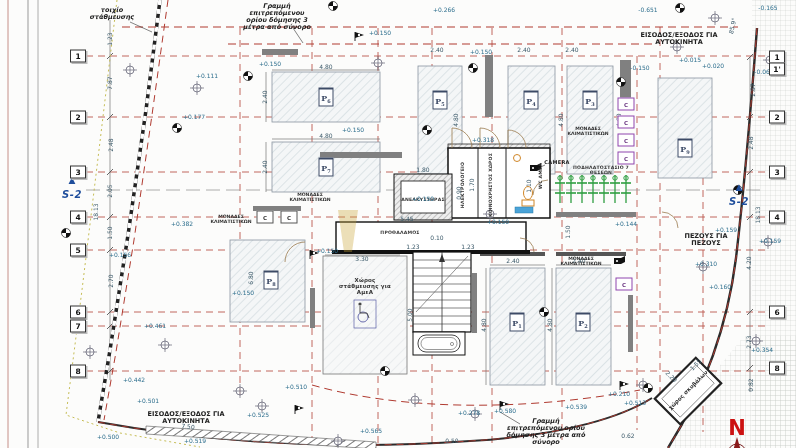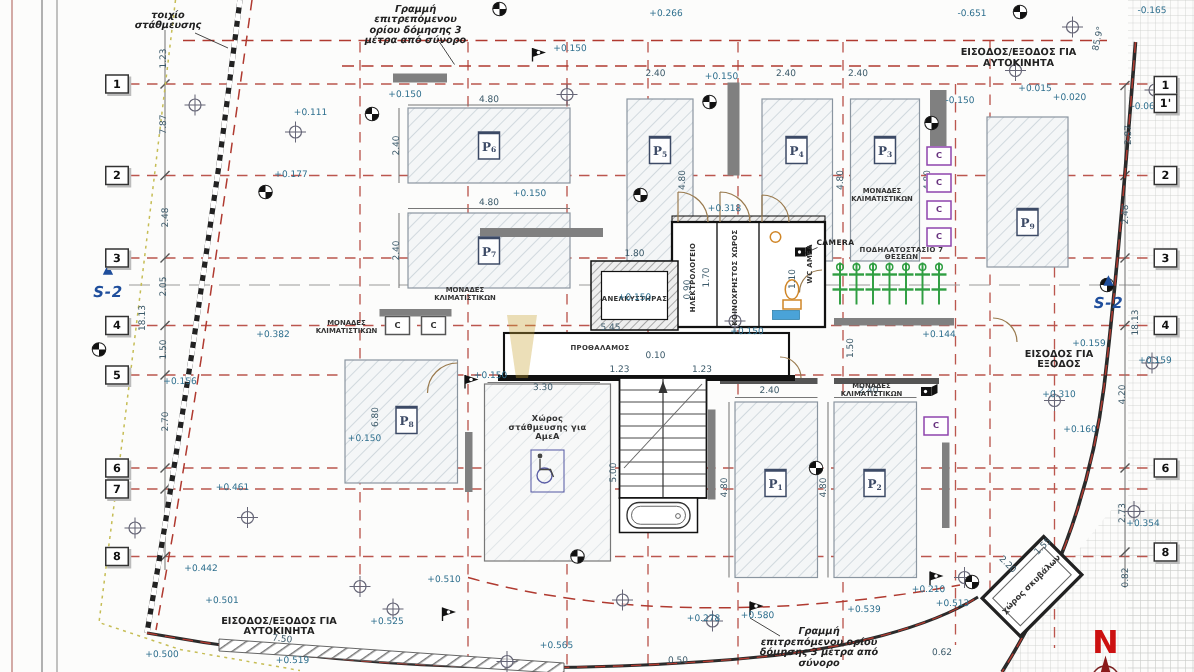--- a/index.html
+++ b/index.html
@@ -322,21 +322,21 @@
         <use href="#bike" x="615" y="190"></use>
         <use href="#bike" x="626" y="190"></use>
       </g>
 </svg>
 
 <div id="labels">
   <div class="lbl annI wrap60" style="left:112px;top:14px">τοιχίο στάθμευσης</div>
   <div class="lbl annI wrap74" style="left:277px;top:17px">Γραμμή επιτρεπόμενου ορίου δόμησης 3 μέτρα από σύνορο</div>
   <div class="lbl ann wrap84" style="left:679px;top:39px">ΕΙΣΟΔΟΣ/ΕΞΟΔΟΣ ΓΙΑ ΑΥΤΟΚΙΝΗΤΑ</div>
   <div class="lbl ann wrap84" style="left:186px;top:418px">ΕΙΣΟΔΟΣ/ΕΞΟΔΟΣ ΓΙΑ ΑΥΤΟΚΙΝΗΤΑ</div>
-  <div class="lbl ann wrap60" style="left:706px;top:240px">ΕΙΣΟΔΟΣ ΓΙΑ ΕΞΟΔΟΣ</div>
+  <div class="lbl ann wrap60" style="left:706px;top:240px">ΠΕΖΟΥΣ ΓΙΑ ΠΕΖΟΥΣ</div>
   <div class="lbl annI wrap84" style="left:546px;top:432px">Γραμμή επιτρεπόμενου ορίου δόμησης 3 μέτρα από σύνορο</div>
   <div class="lbl rm" style="left:423px;top:200px">ΑΝΕΛΚΥΣΤΗΡΑΣ</div>
   <div class="lbl rm" style="left:400px;top:233px">ΠΡΟΘΑΛΑΜΟΣ</div>
   <div class="lbl rm" style="left:463px;top:185px;transform:translate(-50%,-50%) rotate(-90deg)">ΗΛΕΚΤΡΟΛΟΓΕΙΟ</div>
   <div class="lbl rm" style="left:491px;top:185px;transform:translate(-50%,-50%) rotate(-90deg)">ΚΟΙΝΟΧΡΗΣΤΟΣ ΧΩΡΟΣ</div>
   <div class="lbl rm" style="left:541px;top:176px;transform:translate(-50%,-50%) rotate(-90deg)">WC ΑΜΕΑ</div>
   <div class="lbl rm wrap60" style="left:365px;top:286px;font-size:5.5px">Χώρος στάθμευσης για ΑμεΑ</div>
   <div class="lbl rm wrap74" style="left:601px;top:170px">ΠΟΔΗΛΑΤΟΣΤΑΣΙΟ 7 ΘΕΣΕΩΝ</div>
   <div class="lbl cam" style="left:557px;top:163px">CAMERA</div>
   <div class="lbl garb" style="left:688px;top:390px;transform:translate(-50%,-50%) rotate(-45deg)">χώρος σκυβάλων</div>

